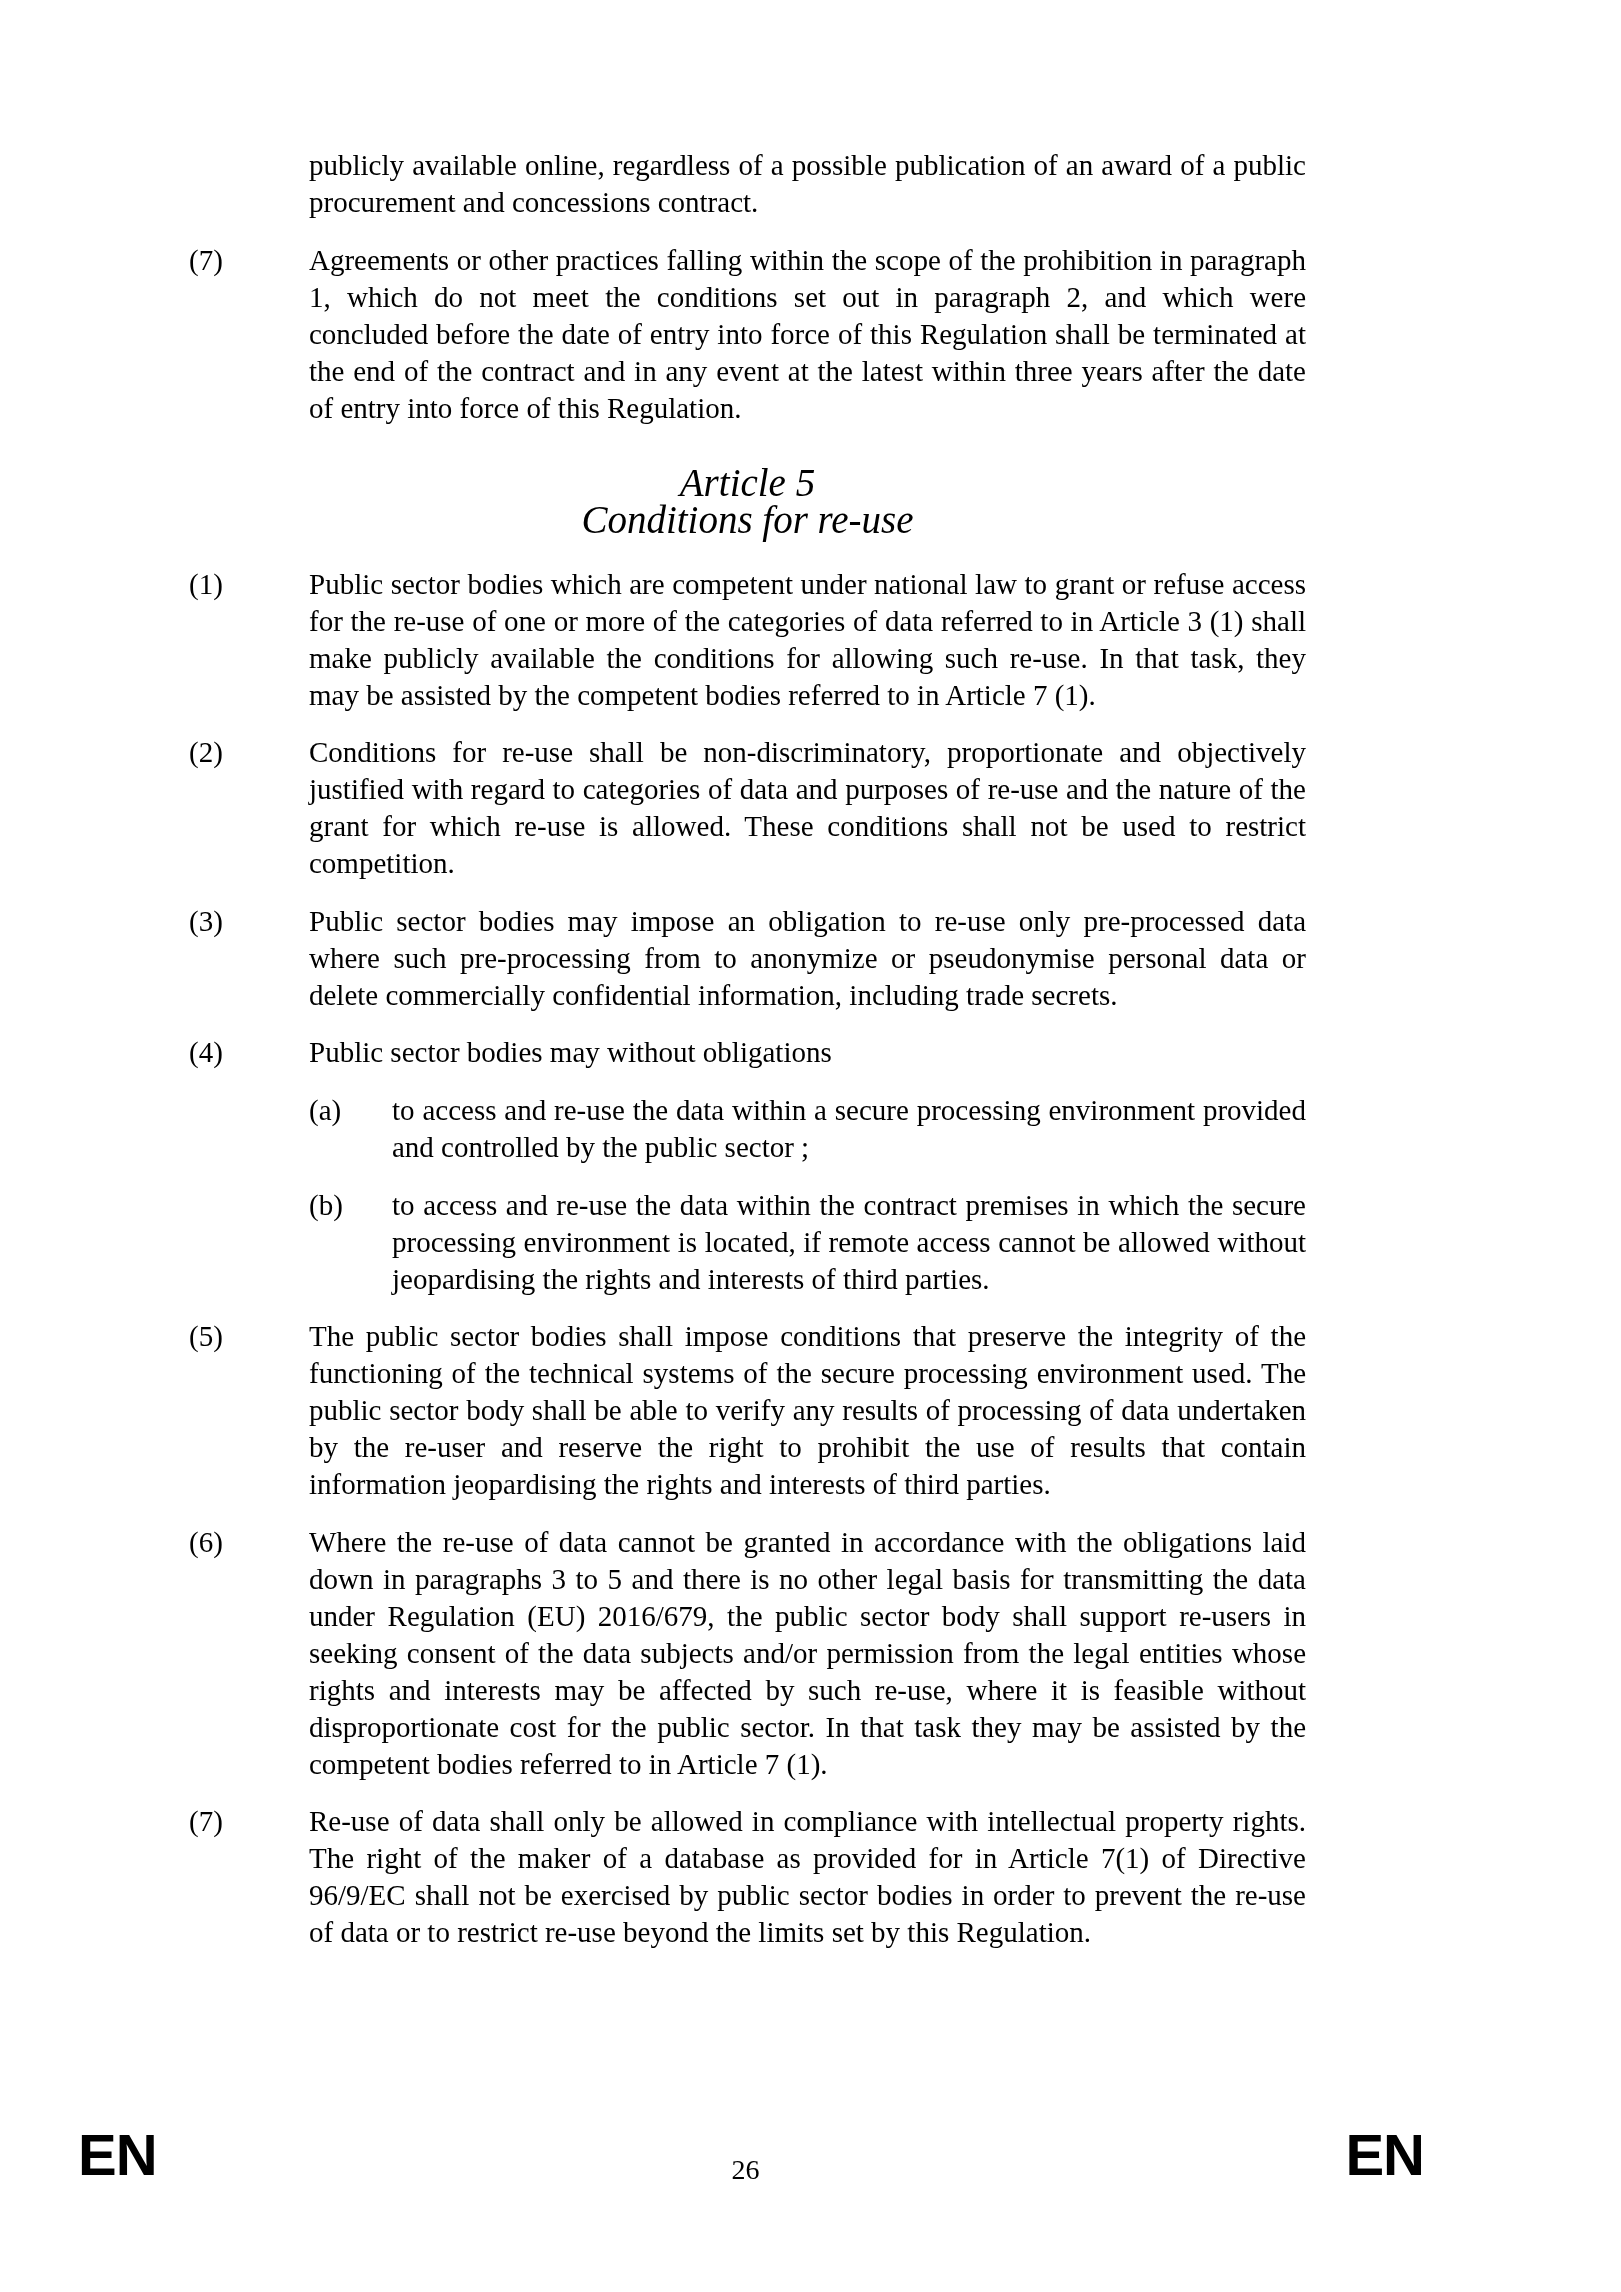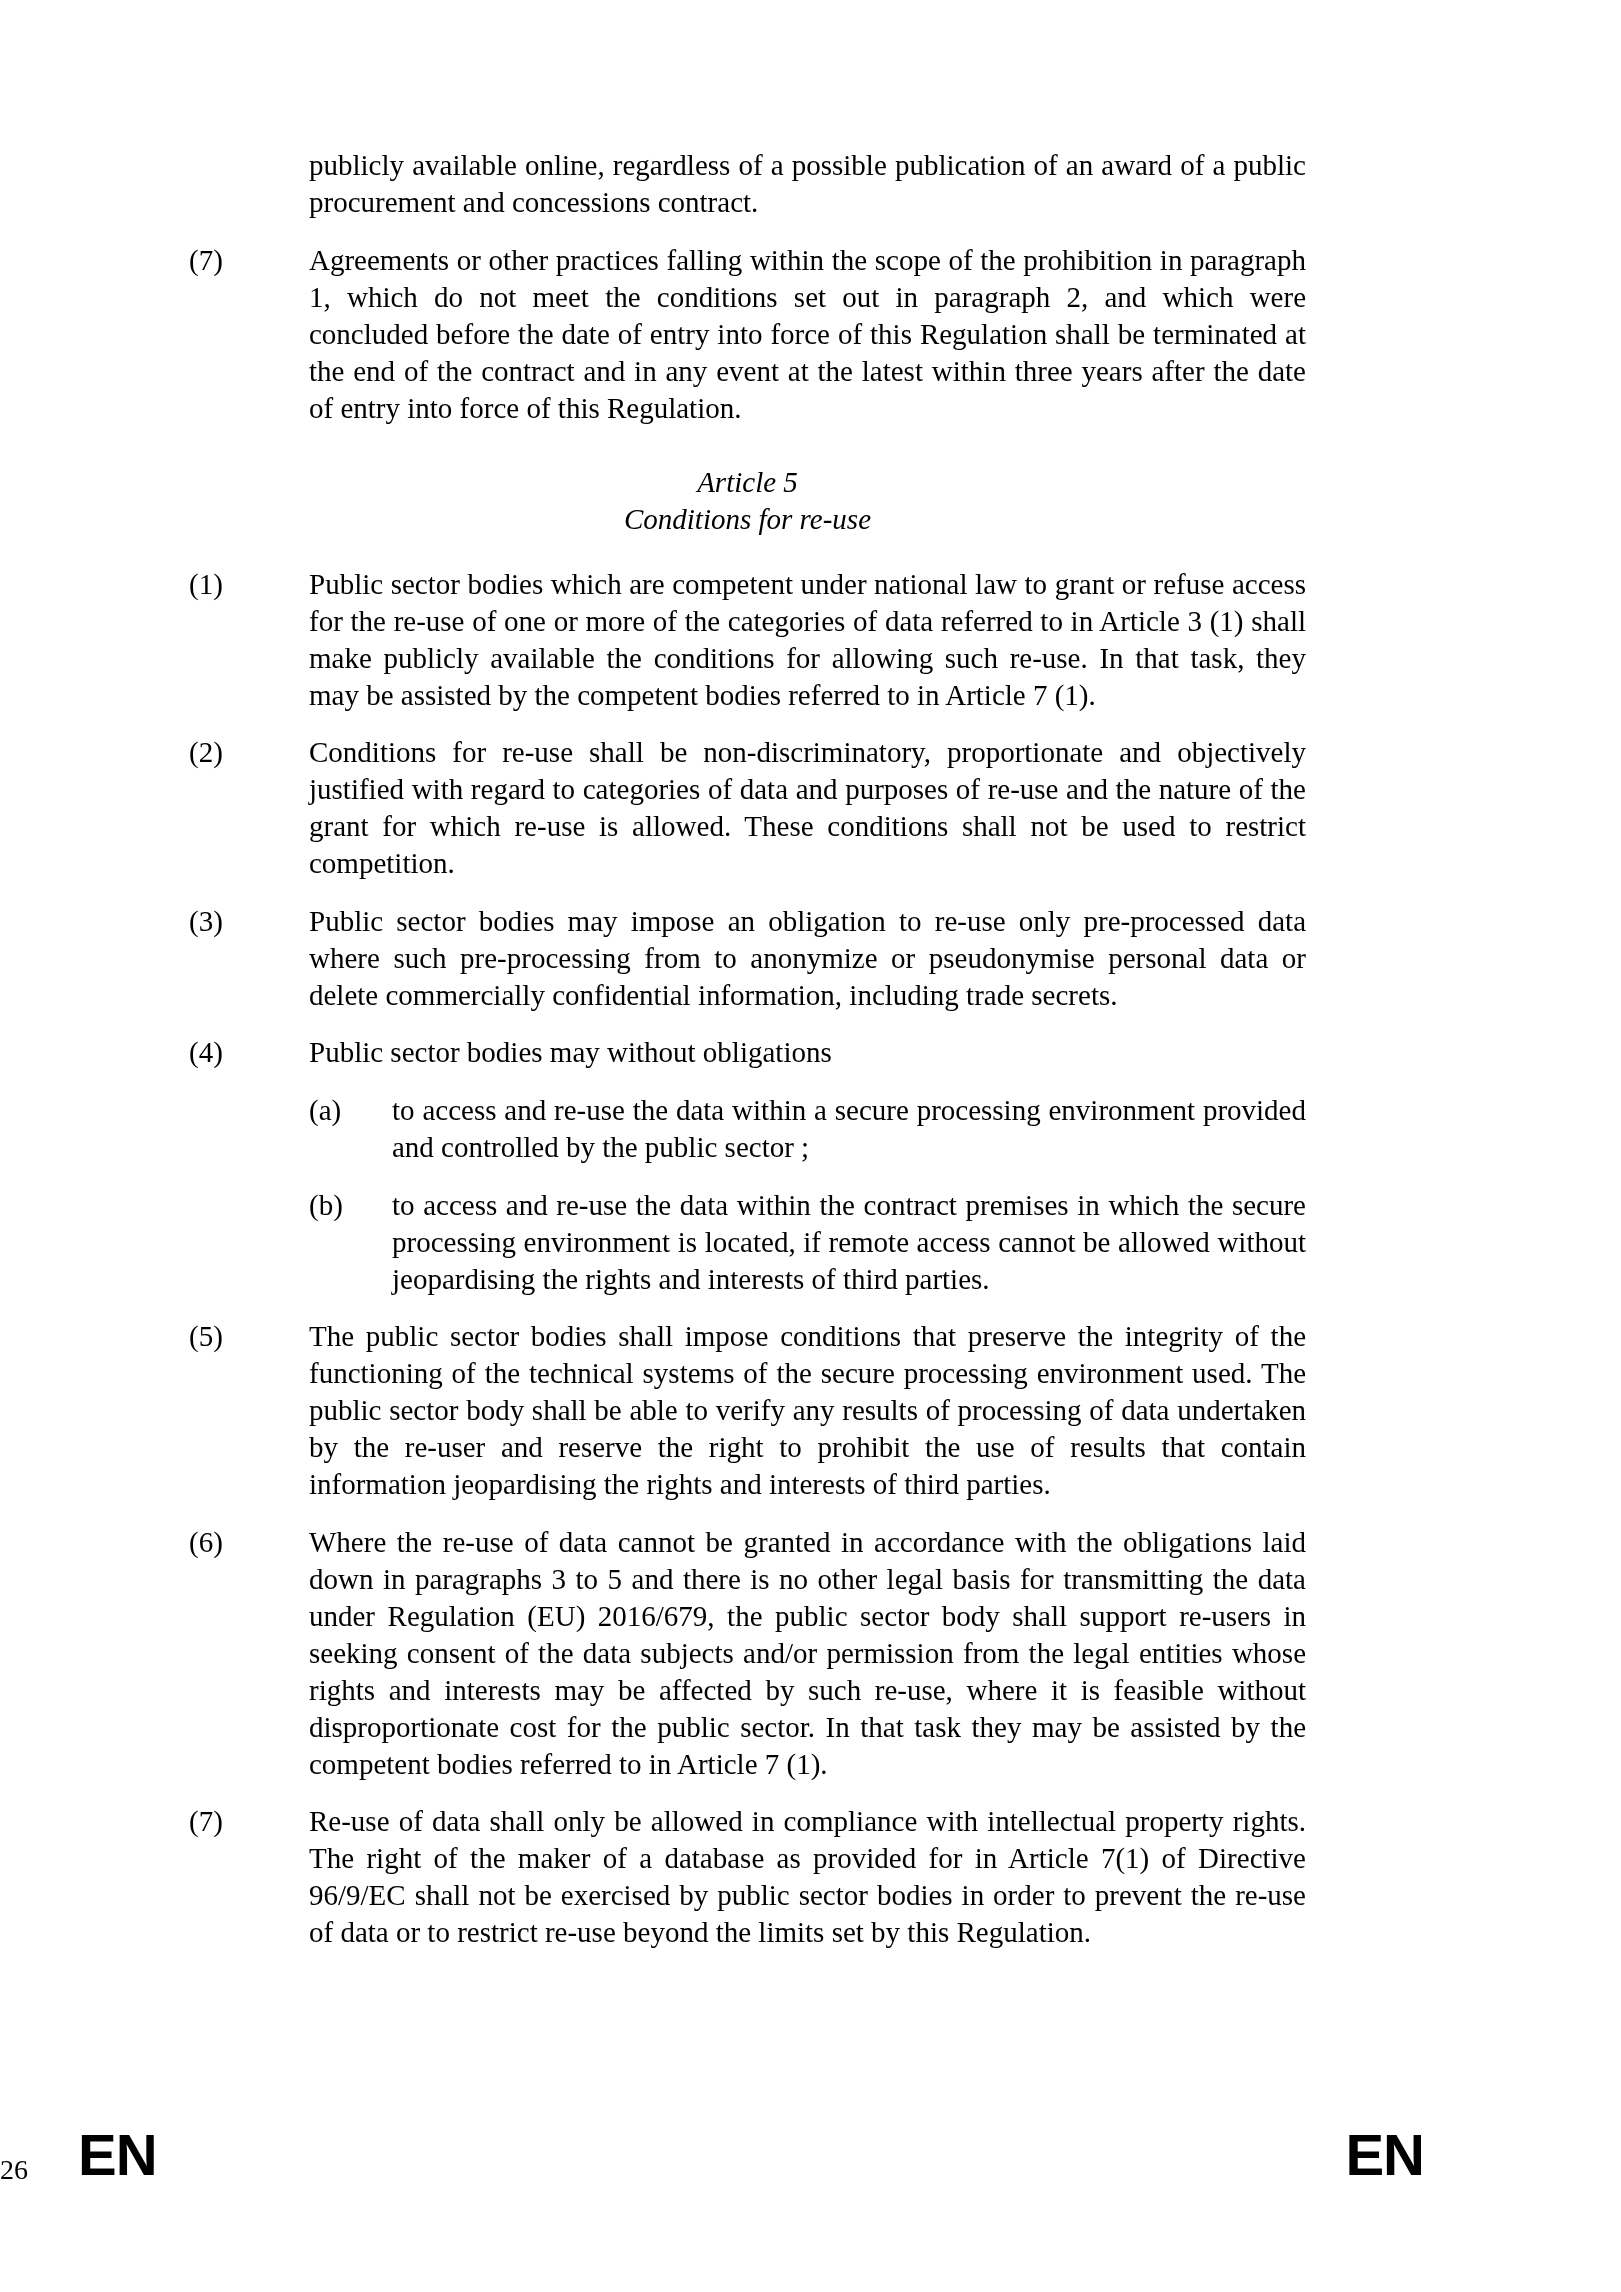--- a/index.html
+++ b/index.html
@@ -39,21 +39,21 @@
     left: 0;
     top: 0;
     font-size: 29px;
     line-height: 37px;
   }
   .article-heading {
     margin-top: 37px;
     margin-bottom: 28px;
     text-align: center;
     font-style: italic;
-    font-size: 29px;
+    font-size: 39px;
     line-height: 37px;
   }
   .subitems {
     margin-top: 20.6px;
   }
   .subitem {
     position: relative;
     padding-left: 83px;
   }
   .subitem + .subitem {
@@ -75,21 +75,21 @@
     line-height: 63px;
     letter-spacing: -1px;
   }
   .footer-lang.left  { left: 78px; }
   .footer-lang.right { right: 67px; }
   .page-number {
     position: absolute;
     top: 2152px;
     left: 0;
     right: 0;
-    text-align: left;
+    text-align: center;
     font-size: 28px;
     line-height: 35px;
   }
 </style>
 </head>
 <body>
 
 <div class="page">
   <div class="content">
 

